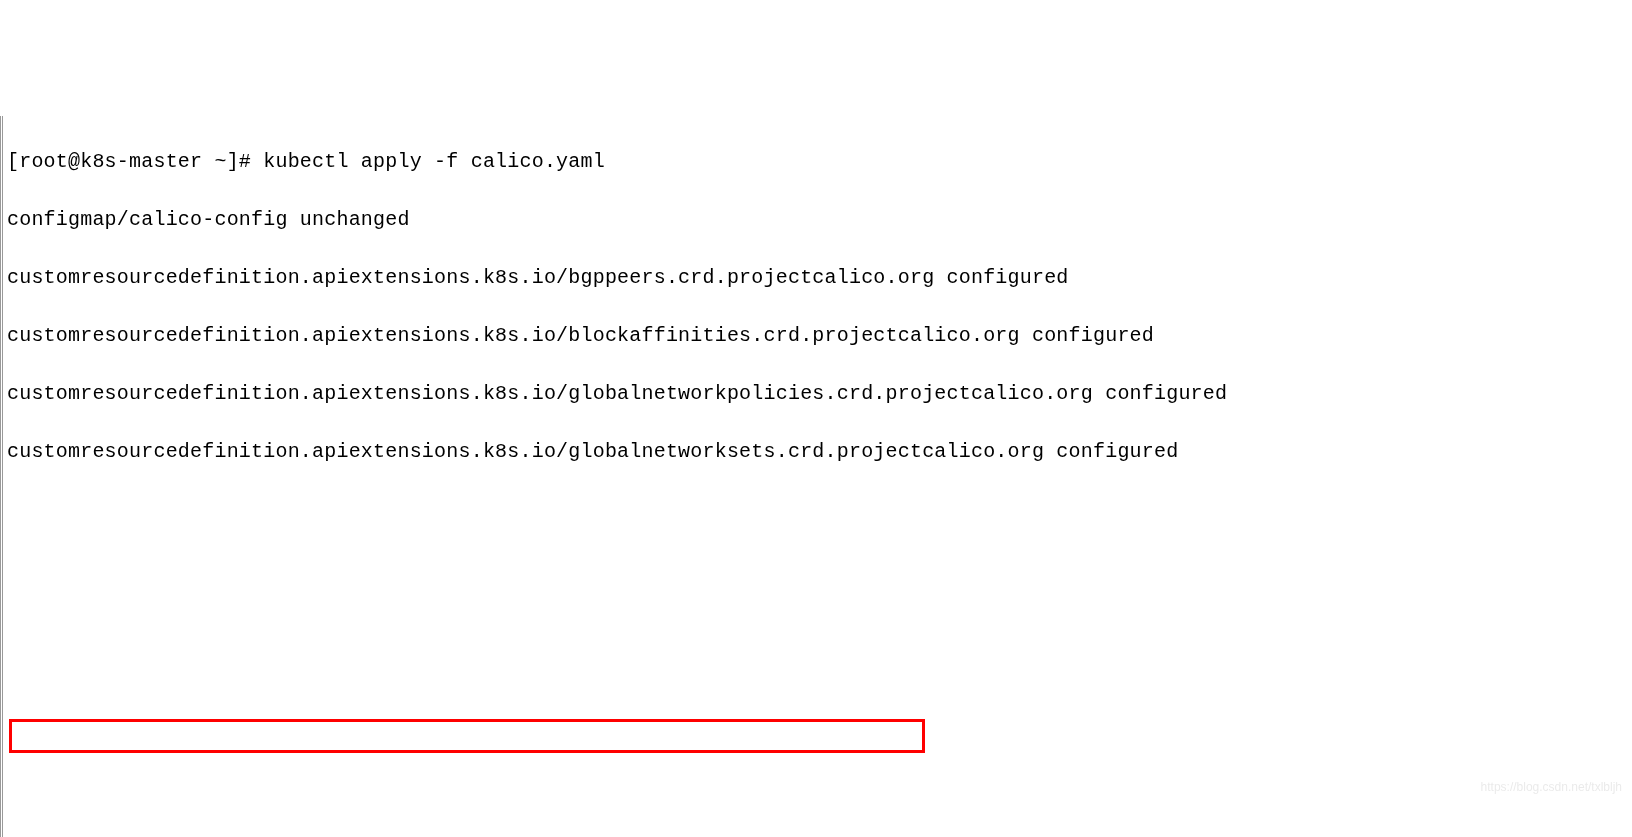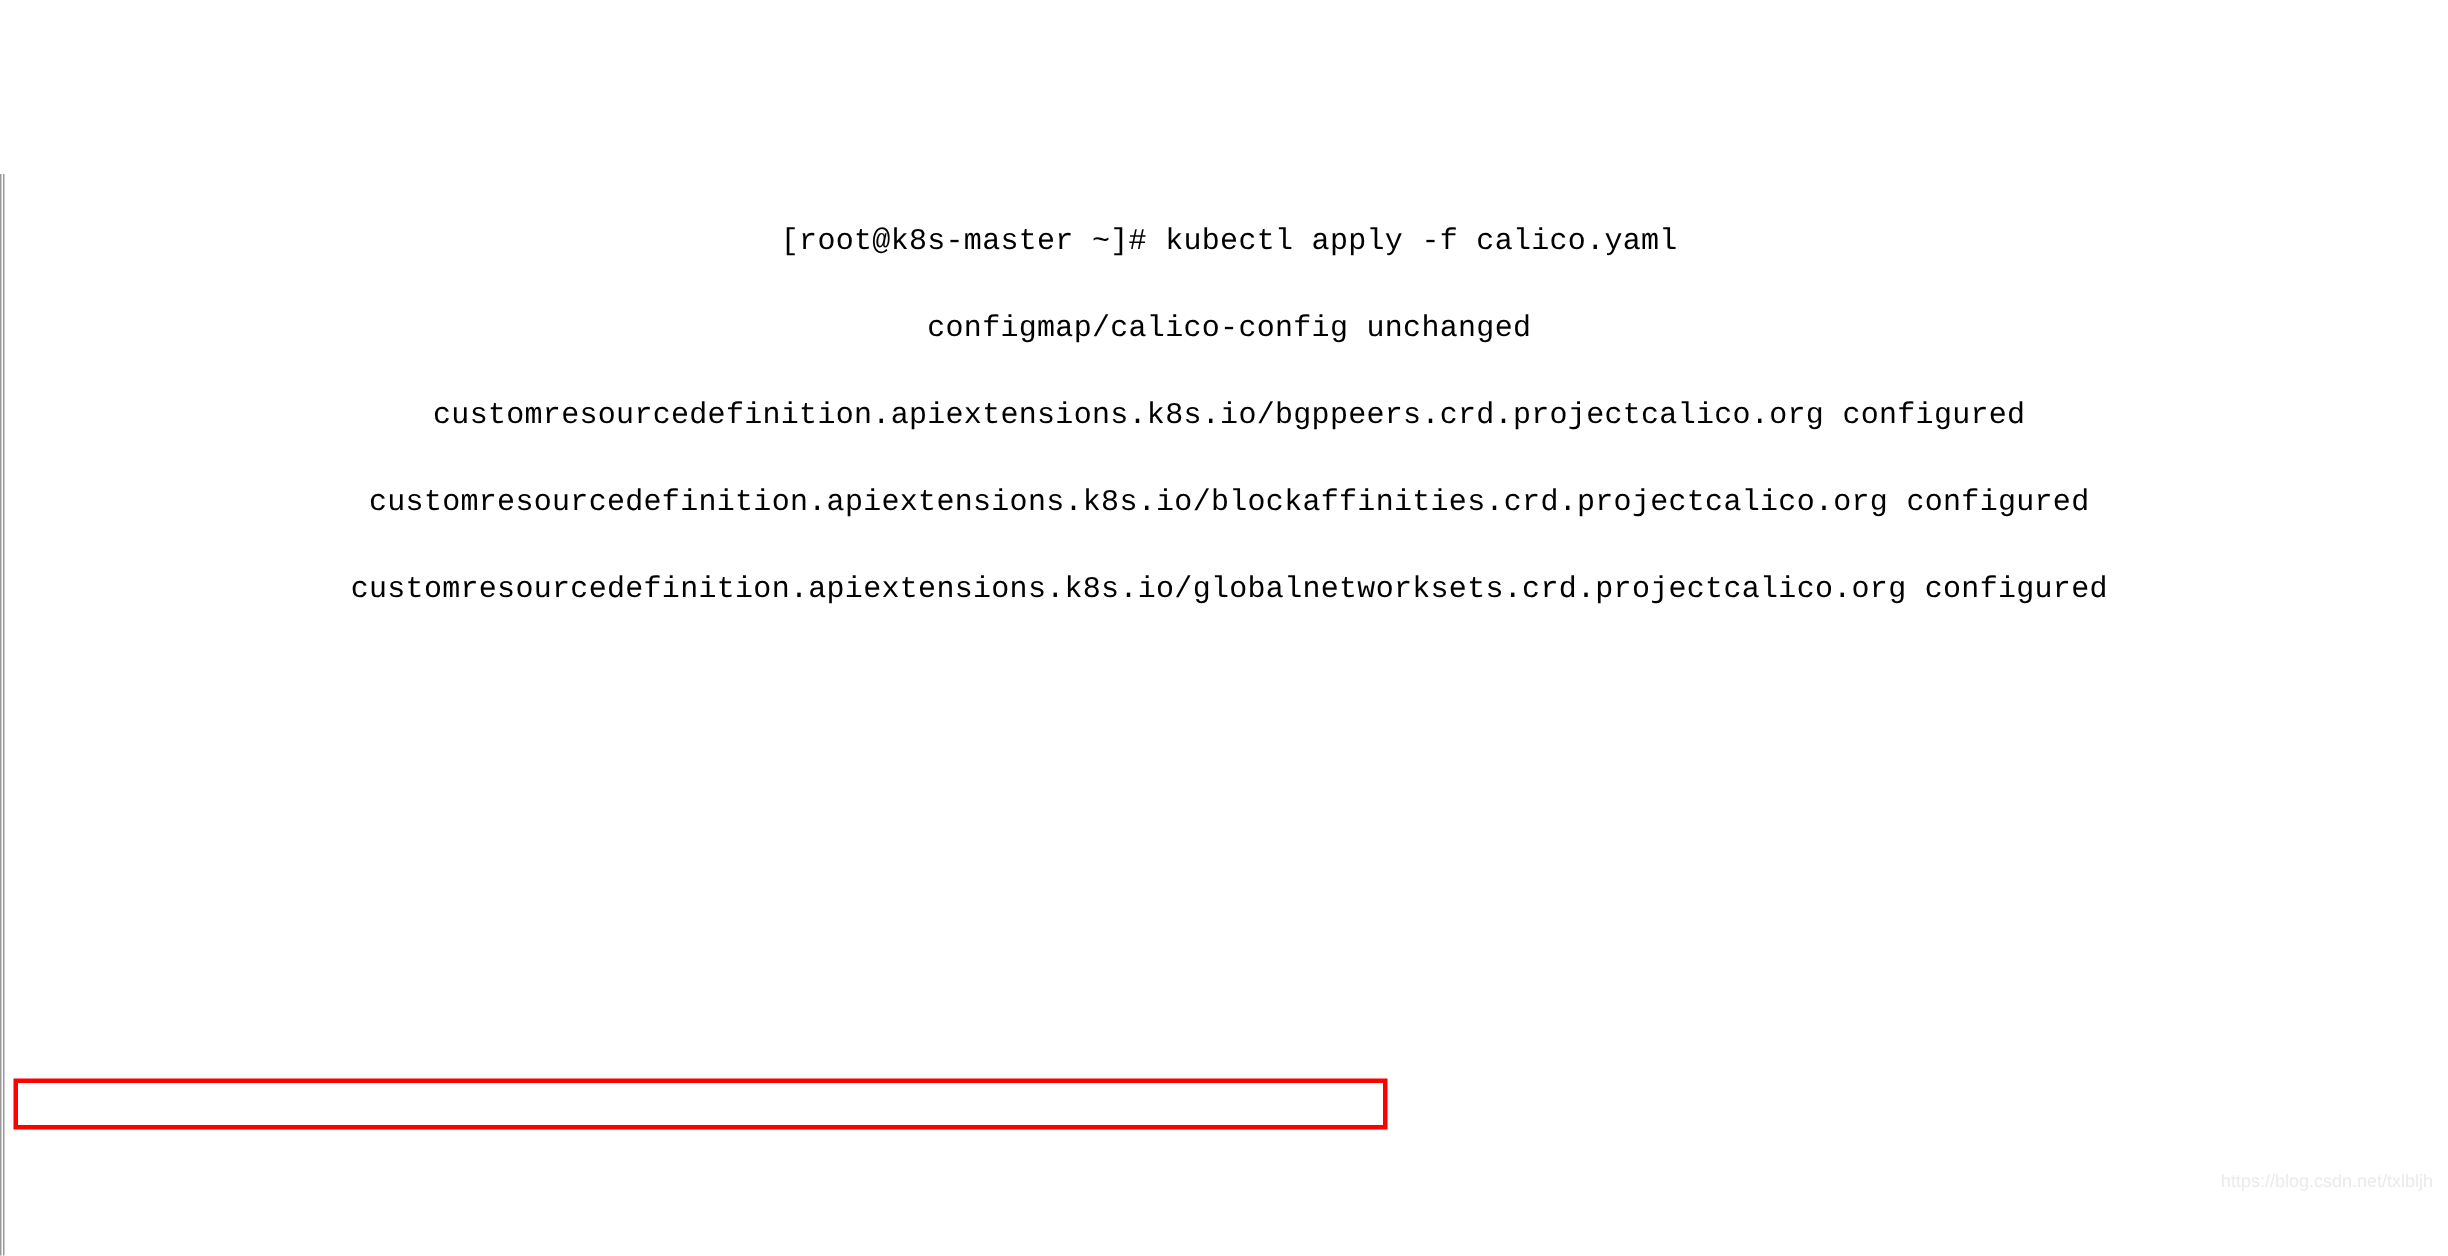--- a/index.html
+++ b/index.html
@@ -21,21 +21,20 @@
       height: 837px;
     }
     .terminal {
       padding: 2px 0 0 4px;
       border-left: 3px double #999;
     }
     .line {
       display: block;
       white-space: pre;
       letter-spacing: 0.2px;
-      text-align: center;
     }
     .prompt-user {
       color: #000000;
     }
     .highlight-box {
       position: absolute;
       border: 3px solid #ff0000;
       pointer-events: none;
       left: 9px;
       top: 719px;
@@ -57,20 +56,21 @@
 </head>
 <body>
 
 
 
 <div class="terminal">
 <span class="line"><span class="prompt-user">[root@k8s-master ~]# </span><span>kubectl apply -f calico.yaml</span></span>
 <span class="line">configmap/calico-config unchanged</span>
 <span class="line">customresourcedefinition.apiextensions.k8s.io/bgppeers.crd.projectcalico.org configured</span>
 <span class="line">customresourcedefinition.apiextensions.k8s.io/blockaffinities.crd.projectcalico.org configured</span>
+<span class="line">customresourcedefinition.apiextensions.k8s.io/globalnetworkpolicies.crd.projectcalico.org configured</span>
 <span class="line">customresourcedefinition.apiextensions.k8s.io/globalnetworksets.crd.projectcalico.org configured</span>
 
 
 
 
 
 
 
 
 

